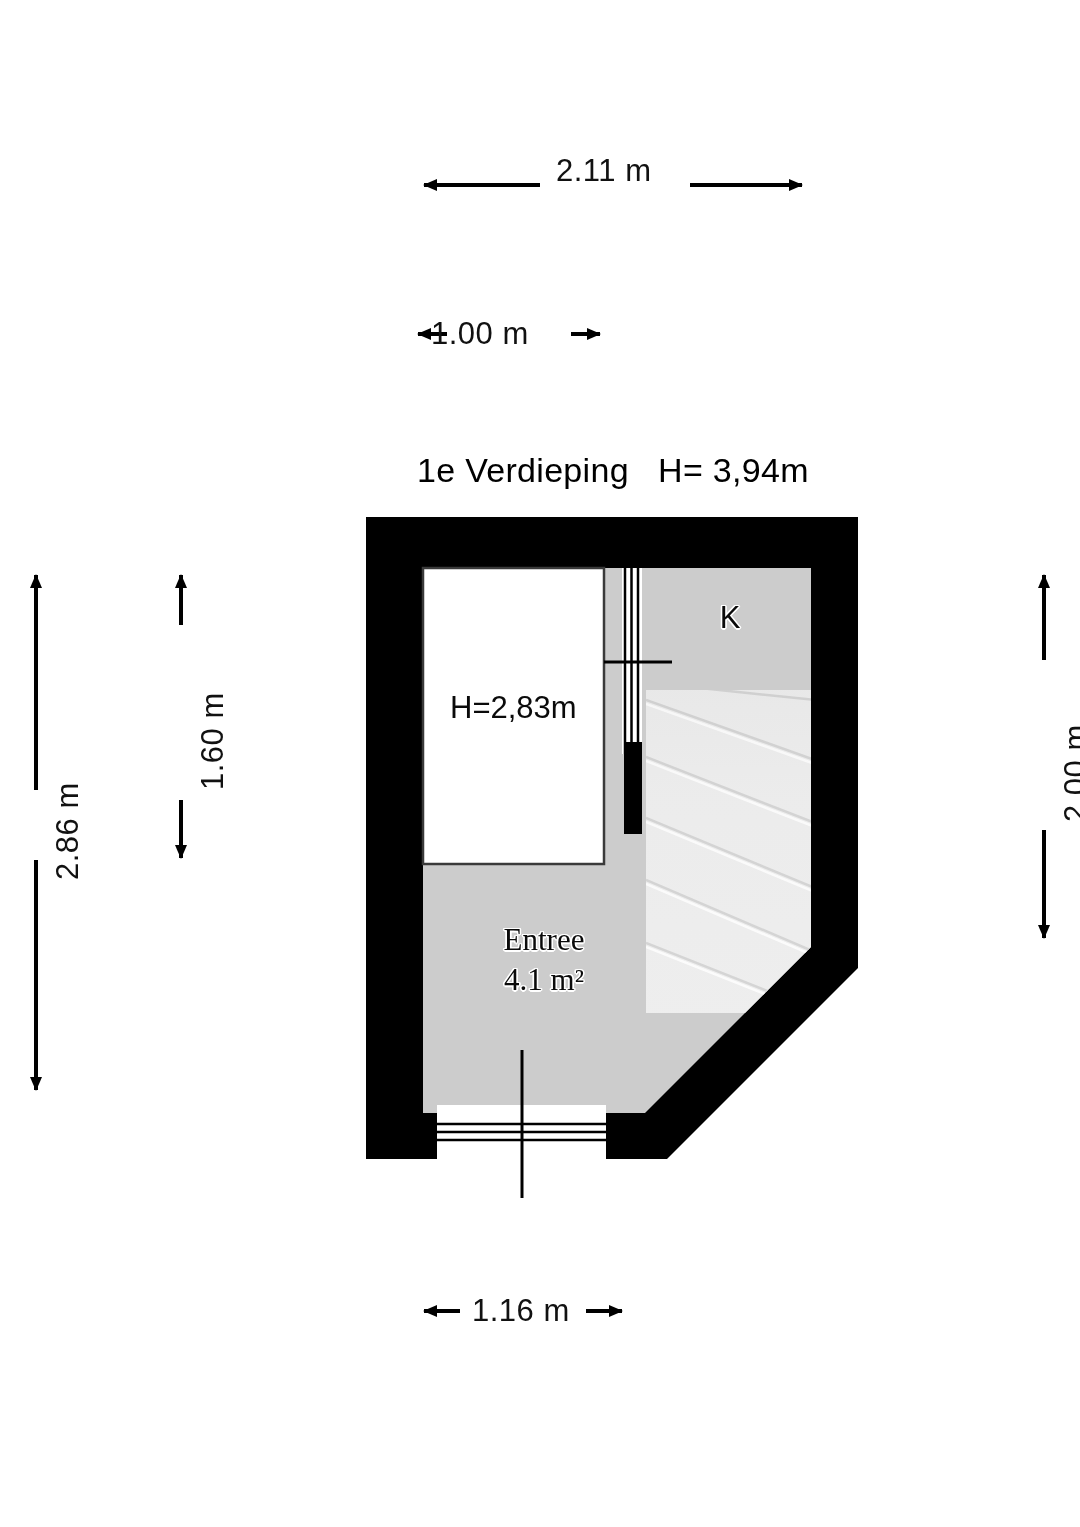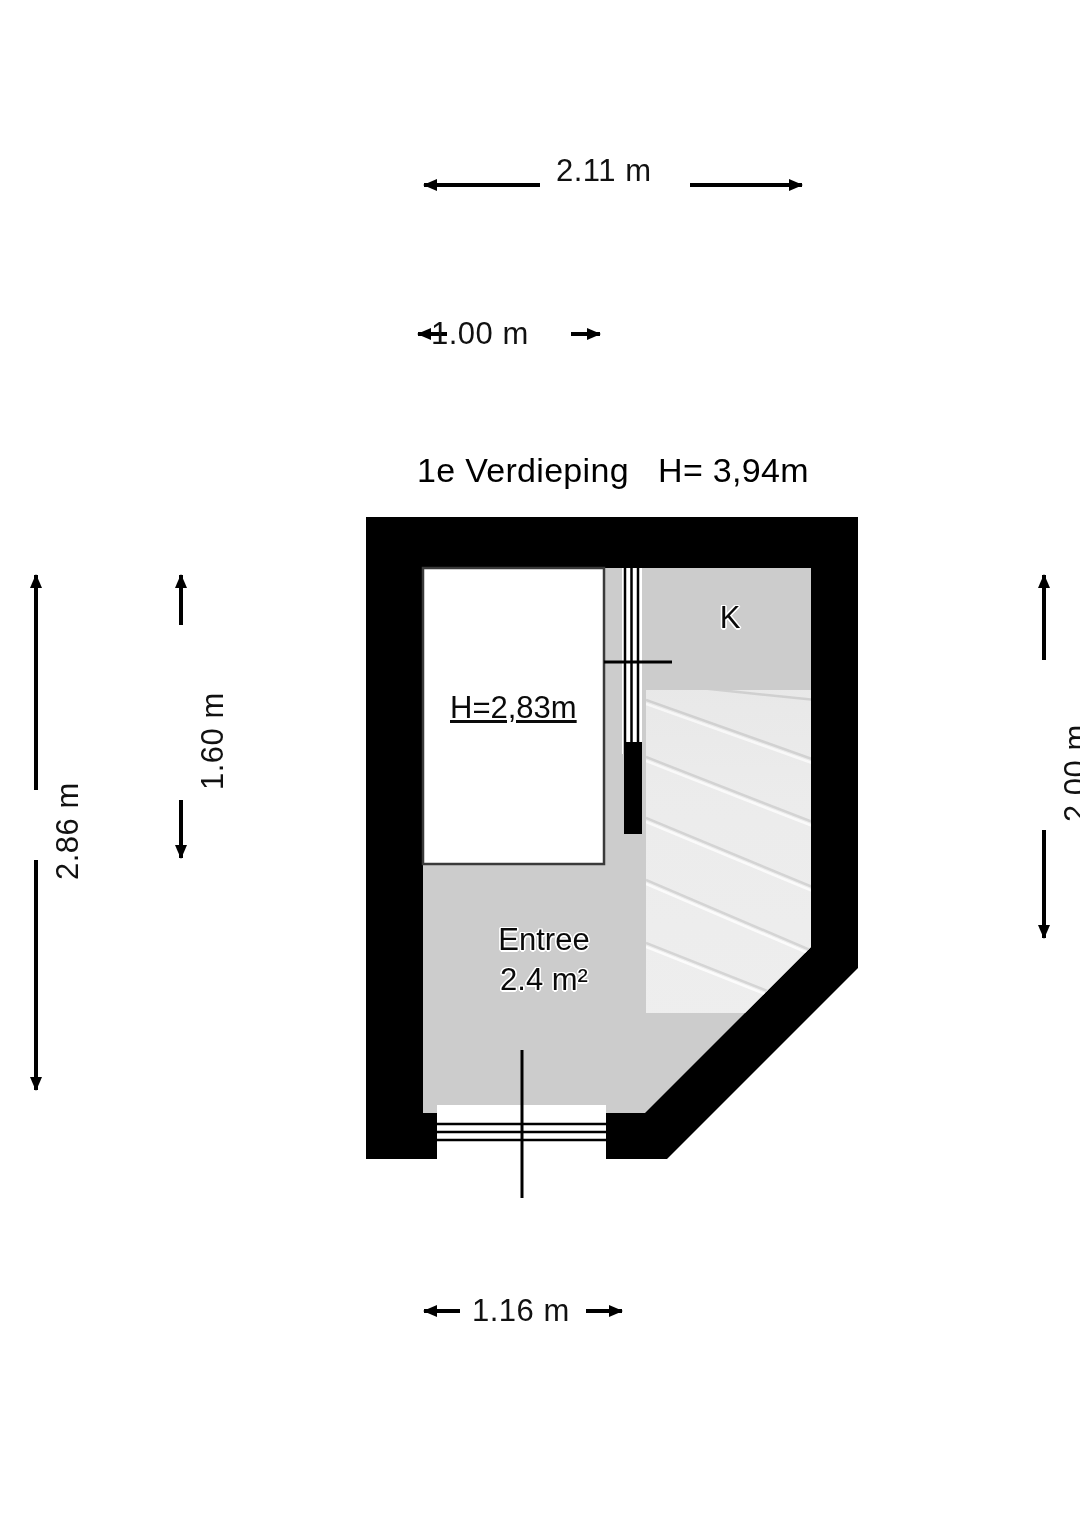--- a/index.html
+++ b/index.html
@@ -49,21 +49,20 @@
       1.5px 0 0 #ffffff, -1.5px 0 0 #ffffff,
       0 1.5px 0 #ffffff, 0 -1.5px 0 #ffffff,
       1.2px 1.2px 0 #ffffff, -1.2px 1.2px 0 #ffffff,
       1.2px -1.2px 0 #ffffff, -1.2px -1.2px 0 #ffffff;
   }
   .height-label {
     position: absolute;
     font-size: 31px;
     white-space: nowrap;
     color: #0a0a0a;
-    text-decoration: underline;
   }
   svg { display: block; }
   .plan-svg {
     position: absolute;
     left: 0; top: 0;
     pointer-events: none;
   }
 </style>
 </head>
 <body>
@@ -187,20 +186,20 @@
   <div class="dim-label vert" style="left:195px; top:790px; transform: rotate(-90deg);">1.60 m</div>
 
   <div class="dim-label vert" style="left:1058px; top:822px; transform: rotate(-90deg);">2.00 m</div>
 
   <div class="dim-label" style="left:472px; top:1293px;text-align:center;">1.16 m</div>
 
   <div class="room-label" style="left:640px; top:598px; width:180px;">
     <div>K</div>
   </div>
 
-  <div class="room-label" style="left:428px; top:920px; width:232px;">
+  <div class="room-label" style="left:428px; top:920px; width:232px;font-family:Liberation Serif, serif;">
     <div>Entree</div>
-    <div>2.4  m²</div>
+    <div>4.1  m²</div>
   </div>
 
   <div class="height-label" style="left:450px; top:690px;">H=2,83m</div>
 
 </div>
 
 </body></html>

